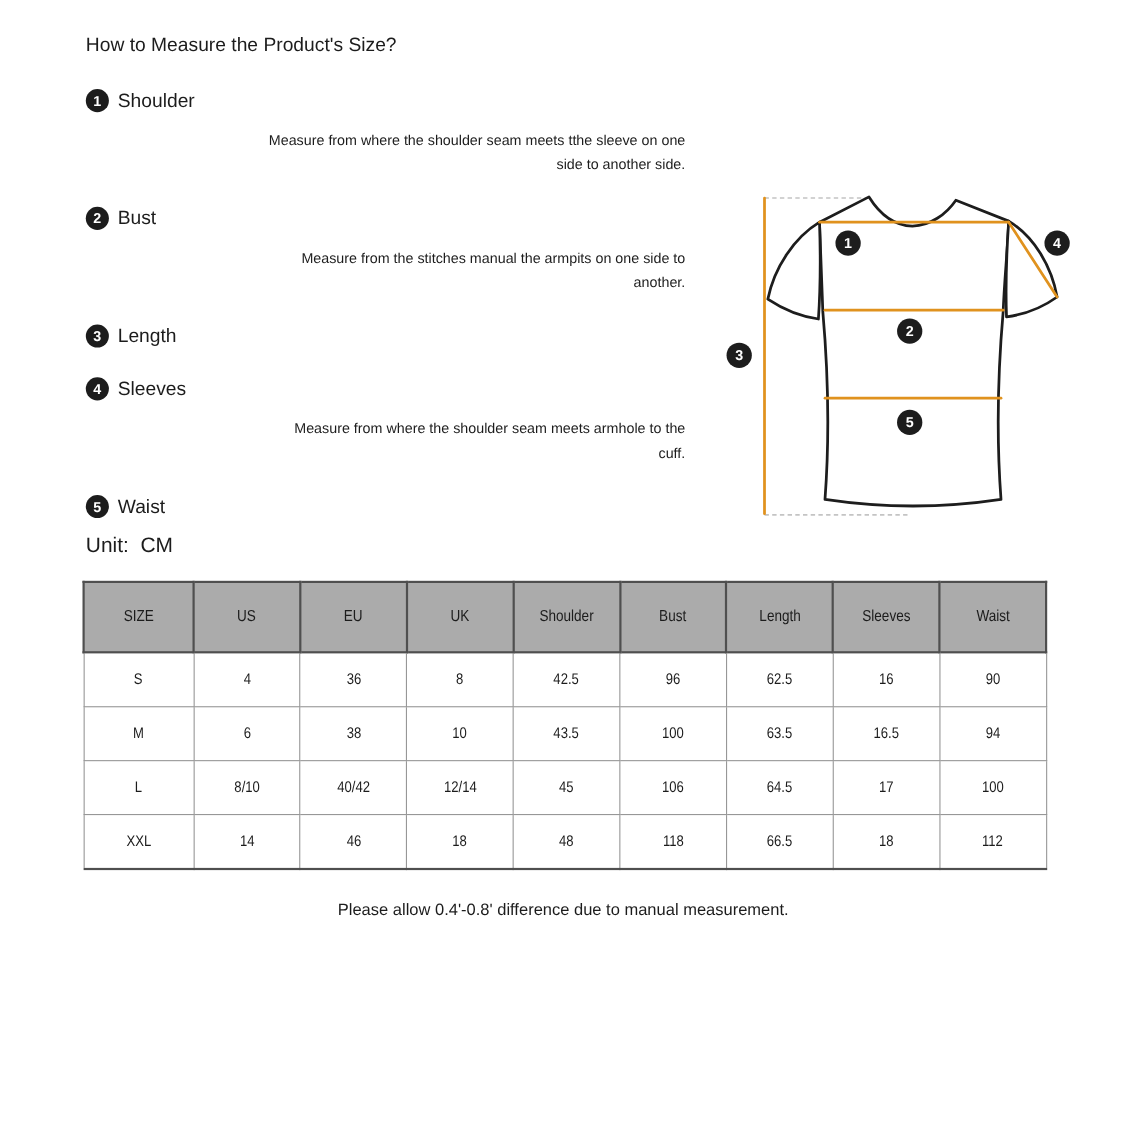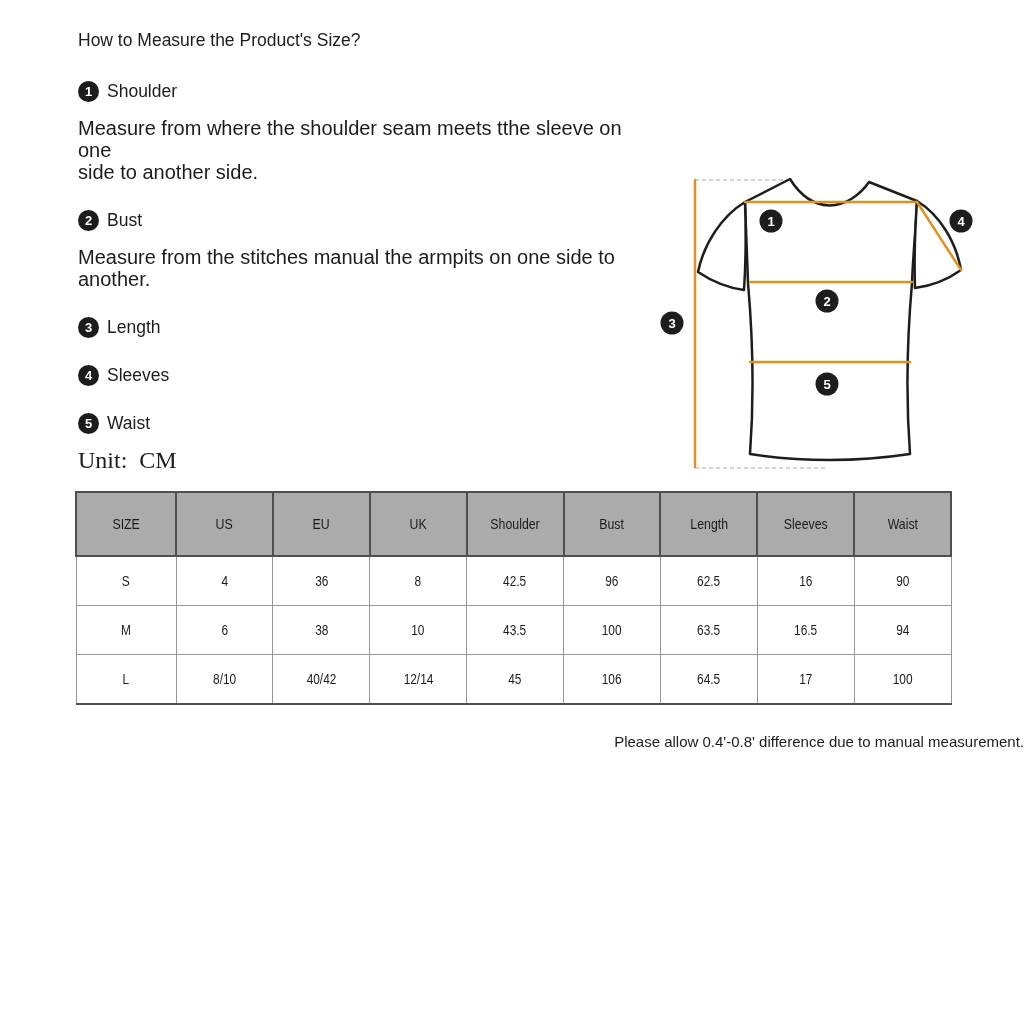--- a/index.html
+++ b/index.html
@@ -10,36 +10,36 @@
   .flow{padding:30px 0 0 78px;}
   .doc-title{margin:0;font-size:17.5px;line-height:20px;font-weight:400;}
   .section-heading{display:flex;align-items:center;gap:8px;height:22px;margin-top:26px;}
   .section.first .section-heading{margin-top:30px;}
   .badge{
     width:21px;height:21px;border-radius:50%;background:#1c1c1c;color:#fff;
     font-size:13px;font-weight:bold;display:flex;align-items:center;justify-content:center;
     flex:0 0 21px;
   }
   .section-title{font-size:17.5px;}
-  .section-desc{margin:15px 0 0;font-size:20px;line-height:22px;white-space:pre-line;max-width:545px;}
-  .unit{margin-top:14px;font-size:24px;line-height:24px;white-space:pre;font-family:Liberation Serif, serif;}
+  .section-desc{margin:15px 0 0;font-size:13px;line-height:22px;white-space:pre-line;max-width:545px;text-align:right;}
+  .unit{margin-top:14px;font-size:19px;line-height:24px;white-space:pre;}
   table.size{
     margin:19px 0 0 -3px;border-collapse:collapse;table-layout:fixed;width:877px;
     border-bottom:2px solid #4f4f4f;
   }
   table.size th{
     height:62px;background:#ababab;border:2px solid #4f4f4f;
     text-align:center;vertical-align:middle;padding:0;font-weight:normal;margin-top:16px;
   }
   table.size td{
     height:48px;border:1px solid #979797;text-align:center;vertical-align:middle;padding:0;
   }
   .cnd{display:inline-block;transform:scaleX(0.85);transform-origin:center;font-size:14px;white-space:nowrap;}
   th .cnd{font-size:14.5px;}
-  .footer{width:1024px;margin:27px 0 0 -78px;text-align:right;font-size:15px;line-height:20px;}
+  .footer{width:1024px;margin:27px 0 0 -78px;text-align:center;font-size:15px;line-height:20px;}
   svg.diagram{position:absolute;left:650px;top:150px;}
   .tee{fill:#ffffff;stroke:#1d1d1d;stroke-width:2.5;stroke-linejoin:round;stroke-linecap:round;}
   .mline{stroke:#e0921e;stroke-width:2.5;stroke-linecap:round;fill:none;}
   .gline{stroke:#c4c4c4;stroke-width:1.5;stroke-dasharray:4 3;fill:none;}
   .mcirc{fill:#1d1d1d;}
   .mnum{fill:#ffffff;font-family:"Liberation Sans",sans-serif;font-size:13px;font-weight:bold;text-anchor:middle;}
 </style>
 </head>
 <body>
 
@@ -71,20 +71,22 @@
         <span class="badge">3</span>
         <span class="section-title">Length</span>
       </div>
     </div>
 
     <div class="section">
       <div class="section-heading">
         <span class="badge">4</span>
         <span class="section-title">Sleeves</span>
       </div>
+      <p class="section-desc">Measure from where the shoulder seam meets armhole to the
+cuff.</p>
     </div>
 
     <div class="section">
       <div class="section-heading">
         <span class="badge">5</span>
         <span class="section-title">Waist</span>
       </div>
     </div>
 
     <div class="unit">Unit:  CM</div>
@@ -141,20 +143,31 @@
           <td><span class="cnd">L</span></td>
           <td><span class="cnd">8/10</span></td>
           <td><span class="cnd">40/42</span></td>
           <td><span class="cnd">12/14</span></td>
           <td><span class="cnd">45</span></td>
           <td><span class="cnd">106</span></td>
           <td><span class="cnd">64.5</span></td>
           <td><span class="cnd">17</span></td>
           <td><span class="cnd">100</span></td>
         </tr>
+        <tr>
+          <td><span class="cnd">XXL</span></td>
+          <td><span class="cnd">14</span></td>
+          <td><span class="cnd">46</span></td>
+          <td><span class="cnd">18</span></td>
+          <td><span class="cnd">48</span></td>
+          <td><span class="cnd">118</span></td>
+          <td><span class="cnd">66.5</span></td>
+          <td><span class="cnd">18</span></td>
+          <td><span class="cnd">112</span></td>
+        </tr>
       </tbody>
     </table>
 
     <div class="footer">Please allow 0.4'-0.8' difference due to manual measurement.</div>
   </div>
 
   <svg class="diagram" width="372" height="332" viewBox="0 0 372 332" xmlns="http://www.w3.org/2000/svg">
 
     <line class="gline" x1="45" y1="30" x2="138" y2="30"></line>
     <line class="gline" x1="45" y1="318" x2="177" y2="318"></line>

